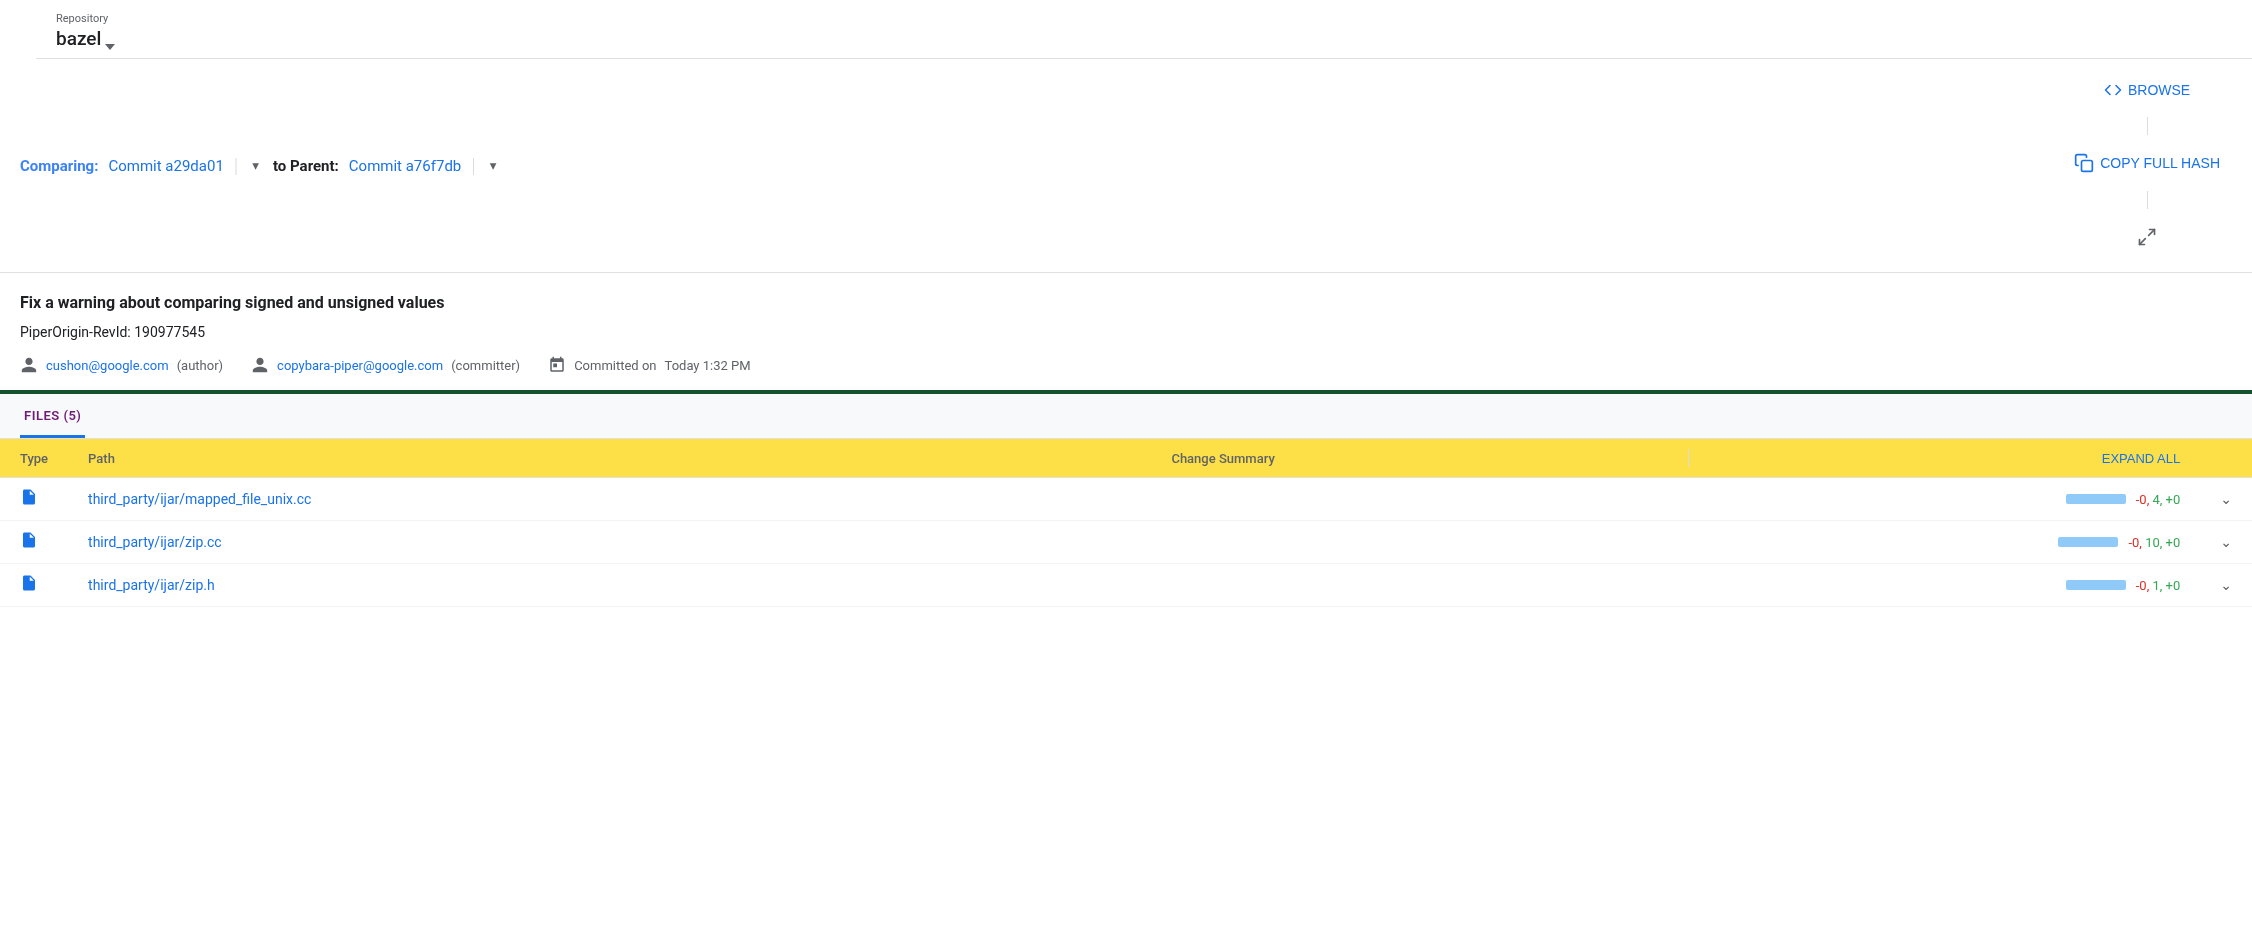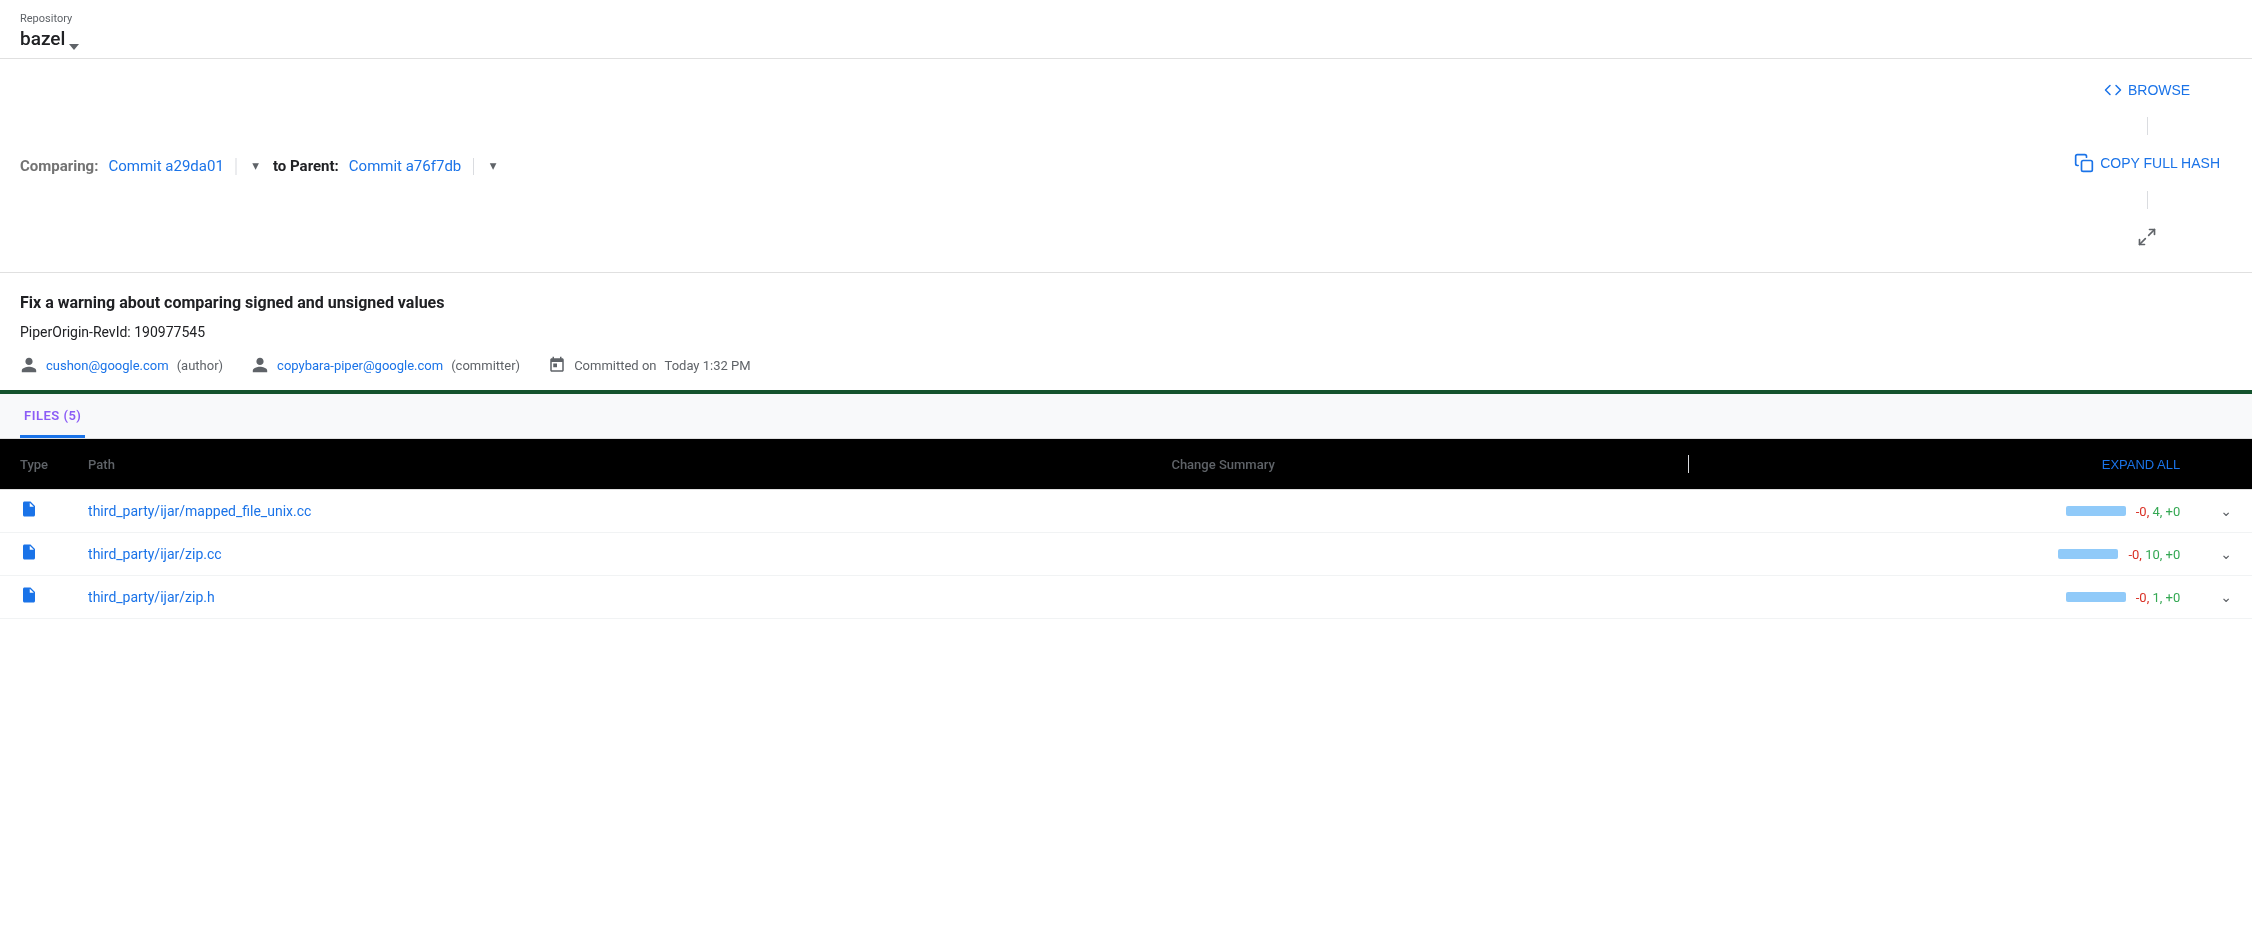--- a/index.html
+++ b/index.html
@@ -5,20 +5,21 @@
     * { box-sizing: border-box; margin: 0; padding: 0; }
     body {
       font-family: 'Roboto', Arial, sans-serif;
       font-size: 14px;
       color: #202124;
       background: #fff;
     }
     .top-bar {
       padding: 12px 20px 8px 20px;
       border-bottom: 1px solid #e0e0e0;
+      margin-left: 36px;
     }
     .repo-label {
       font-size: 11px;
       color: #5f6368;
       margin-bottom: 2px;
     }
     .repo-name {
       font-size: 19px;
       font-weight: 500;
       color: #202124;
@@ -37,21 +38,21 @@
     .comparing-bar {
       display: flex;
       align-items: center;
       padding: 16px 20px;
       border-bottom: 1px solid #e0e0e0;
       gap: 10px;
     }
     .comparing-label {
       font-weight: 700;
       font-size: 15px;
-      color: #737373;
+      color: #3b82f6;
     }
     .commit-link {
       color: #1a73e8;
       font-size: 15px;
       text-decoration: none;
       display: flex;
       align-items: center;
       gap: 4px;
     }
     .dropdown-btn {
@@ -154,39 +155,39 @@
     .files-tab-bar {
       padding: 0 20px;
       border-bottom: 1px solid #e0e0e0;
       background: #f8f9fa;
     }
     .files-tab {
       display: inline-block;
       padding: 14px 4px 12px 4px;
       font-size: 13px;
       font-weight: 600;
-      color: #8b5cf6;
+      color: #701a75;
       letter-spacing: 0.5px;
       border-bottom: 3px solid #1a73e8;
       cursor: pointer;
       text-align: right;
     }
     .files-table {
       width: 100%;
       border-collapse: collapse;
       background: #fff;
     }
     .files-table th {
       font-size: 13px;
       font-weight: 500;
       color: #5f6368;
       text-align: left;
-      padding: 16px 20px;
+      padding: 10px 20px;
       border-bottom: 1px solid #e0e0e0;
-      background: #000000;
+      background: #fde047;
     }
     .files-table th.change-summary-col {
       text-align: right;
     }
     .files-table td {
       padding: 10px 20px;
       border-bottom: 1px solid #f1f3f4;
       vertical-align: middle;
     }
     .file-icon {

